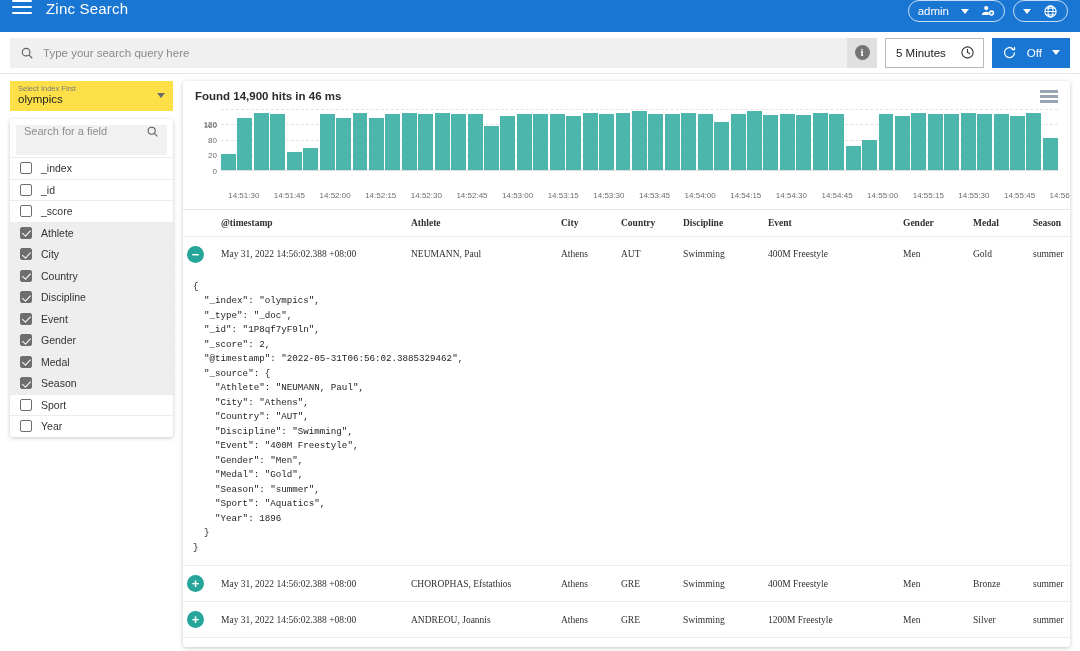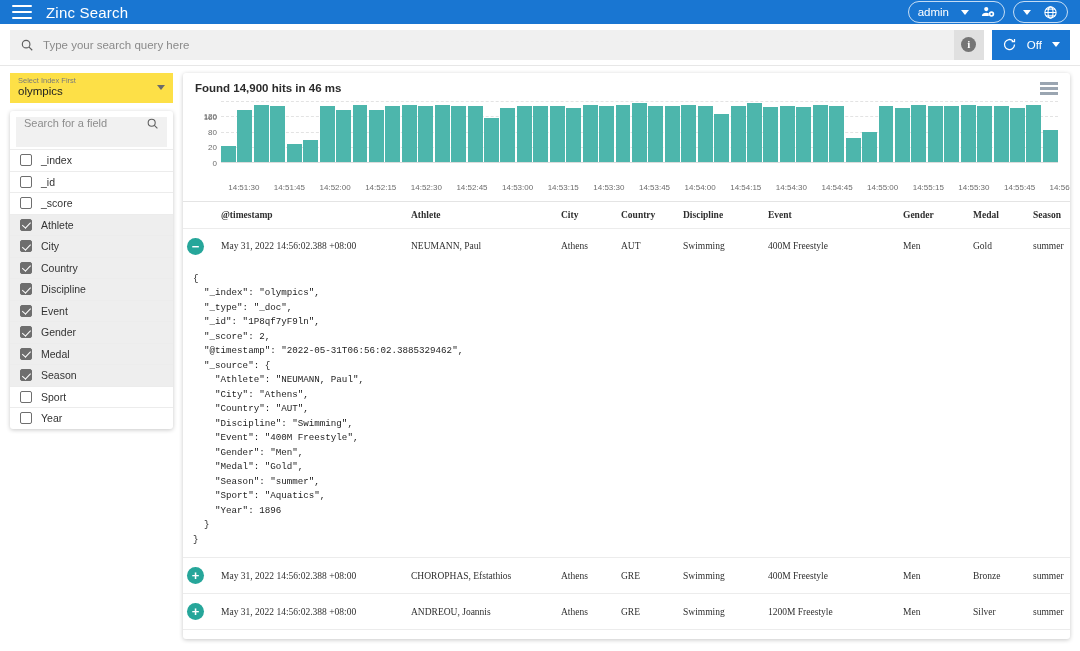--- a/index.html
+++ b/index.html
@@ -8,22 +8,22 @@
     width: 1080px; height: 651px;
     overflow: hidden;
     background: #ffffff;
     font-family: "Liberation Sans", sans-serif;
     -webkit-font-smoothing: antialiased;
   }
   #app { position: relative; width: 1080px; height: 651px; background: #fff; }
 
   
   .appbar {
-    height: 24px; background: #1976d2; color: #fff;
-    display: flex; align-items: center; padding: 0 12px;
+    height: 32px; background: #1976d2; color: #fff;
+    display: flex; align-items: flex-start; padding: 0 12px;
     position: relative;
   }
   .hamburger { width: 20px; height: 14px; display: flex; flex-direction: column;
     justify-content: space-between; cursor: pointer; margin-right: 14px; }
   .hamburger i { display: block; height: 2px; background: #fff; border-radius: 1px; }
   .app-title { font-size: 15px; letter-spacing: .2px; }
   .appbar-right { margin-left: auto; display: flex; align-items: center; gap: 8px; }
   .pill {
     border: 1px solid rgba(255,255,255,.75); border-radius: 14px;
     height: 22px; display: flex; align-items: center; gap: 12px;
@@ -220,20 +220,29 @@
       <span class="ico">
         <svg width="14" height="14" viewBox="0 0 24 24" fill="none" stroke="#5f5f5f" stroke-width="2">
           <circle cx="10.5" cy="10.5" r="6.5"></circle>
             <line x1="15.5" y1="15.5" x2="21" y2="21"></line>
         </svg>
       </span>
       <span class="qtext">Type your search query here</span>
     </div>
     <div class="infobtn">
       <span class="infocircle">i</span>
+    </div>
+    <div class="interval">
+      <span>5 Minutes</span>
+      <span class="ico">
+        <svg width="15" height="15" viewBox="0 0 24 24" fill="none" stroke="#333" stroke-width="1.7">
+          <circle cx="12" cy="12" r="9"></circle>
+            <polyline points="12,6.5 12,12 16,14"></polyline>
+        </svg>
+      </span>
     </div>
     <div class="refreshbtn">
       <span class="ico">
         <svg width="15" height="15" viewBox="0 0 24 24" fill="none" stroke="#fff" stroke-width="2">
           <path d="M20 12a8 8 0 1 1-2.4-5.7"></path>
             <polyline points="20,3 20,7.5 15.5,7.5"></polyline>
         </svg>
       </span>
       <span>Off</span>
       <span class="caret-down"></span>

